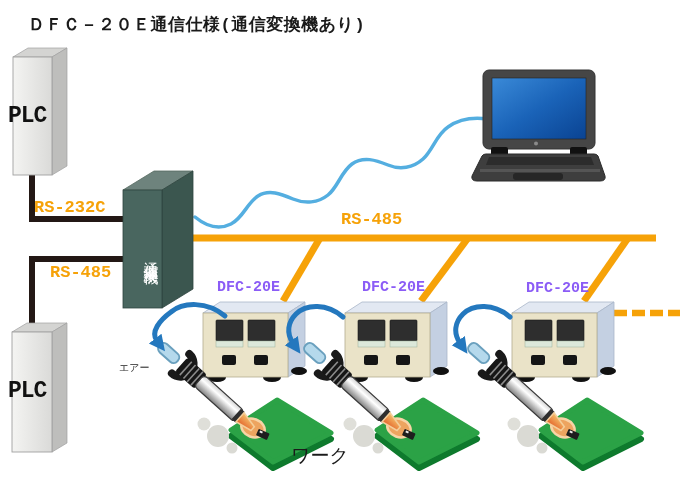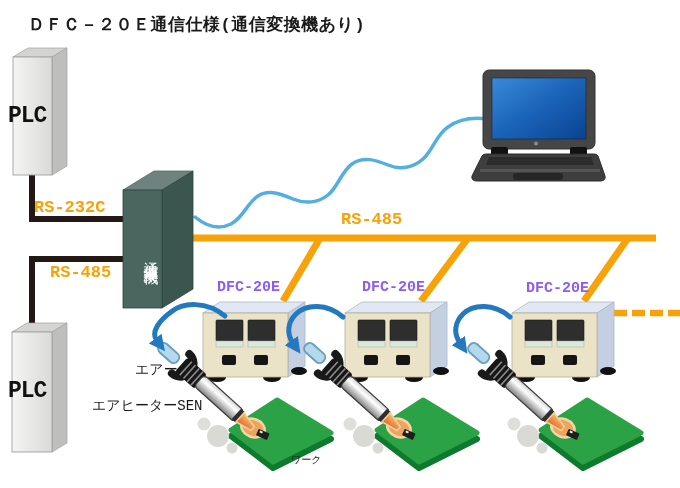--- a/index.html
+++ b/index.html
@@ -20,23 +20,23 @@
     color:#ffffff;font-size:15px;letter-spacing:2px;text-align:center;
   }
   .orange{color:#F6A208;font-weight:bold;font-size:17px;}
   .rs232c{left:26px;top:198px;margin-left:8px;}
   .rs485-left{left:50px;top:263px;}
   .rs485-bus{left:341px;top:210px;}
   .dfc-label{font-size:15px;font-weight:bold;color:#8b5cf6;}
   .dfc-1{left:217px;top:279px;}
   .dfc-2{left:362px;top:279px;}
   .dfc-3{left:526px;top:280px;}
-  .air-label{left:135px;top:361px;font-size:14px;}
+  .air-label{left:119px;top:361px;font-size:10px;}
   .heater-label{left:92px;top:397px;font-size:14px;}
-  .work-label{left:291px;top:453px;font-size:10px;}
+  .work-label{left:291px;top:443px;font-size:19px;}
 </style>
 </head>
 <body>
 
 <div class="canvas">
 
   <svg width="680" height="488" viewBox="0 0 680 488">
     <defs>
       <linearGradient id="gScreen" x1="0" y1="0" x2="1" y2="1">
         <stop offset="0" stop-color="#3A8AD8"></stop>
@@ -173,16 +173,15 @@
 
   <div class="label orange rs232c">RS-232C</div>
   <div class="label orange rs485-left">RS-485</div>
   <div class="label orange rs485-bus">RS-485</div>
 
   <div class="label dfc-label dfc-1">DFC-20E</div>
   <div class="label dfc-label dfc-2">DFC-20E</div>
   <div class="label dfc-label dfc-3">DFC-20E</div>
 
   <div class="label air-label">エアー</div>
-  <div class="label heater-label">エアヒーターSEN</div>
   <div class="label work-label">ワーク</div>
 
 </div>
 
 </body></html>

